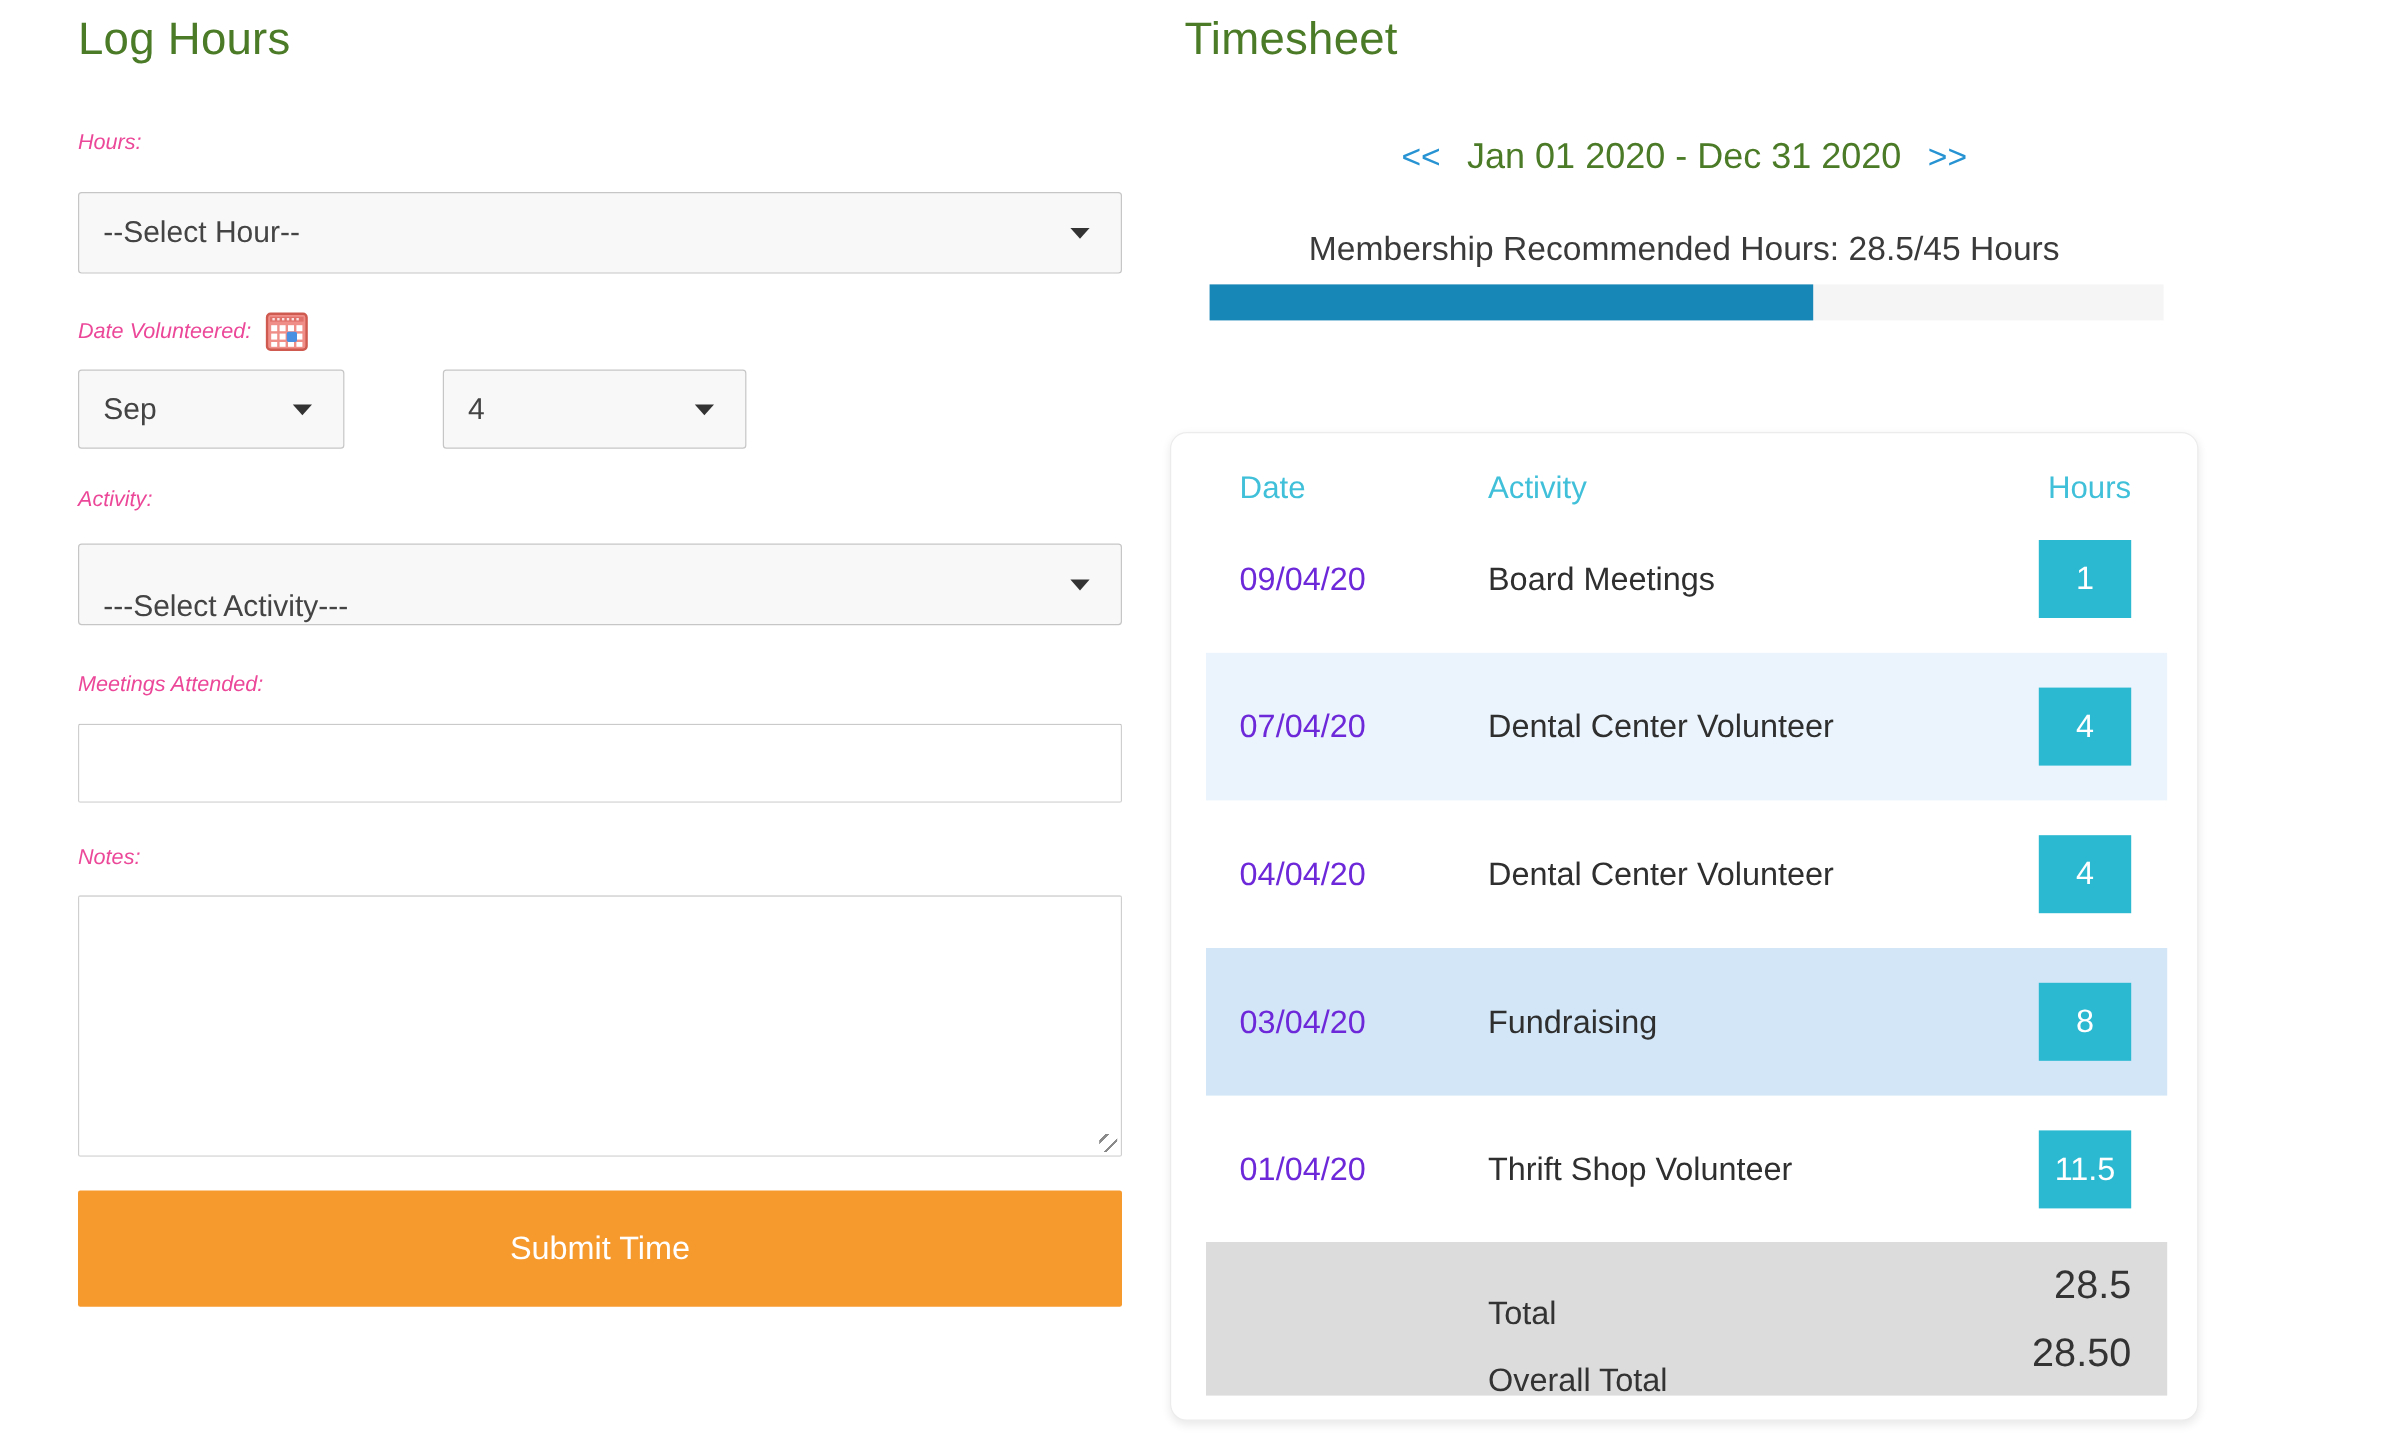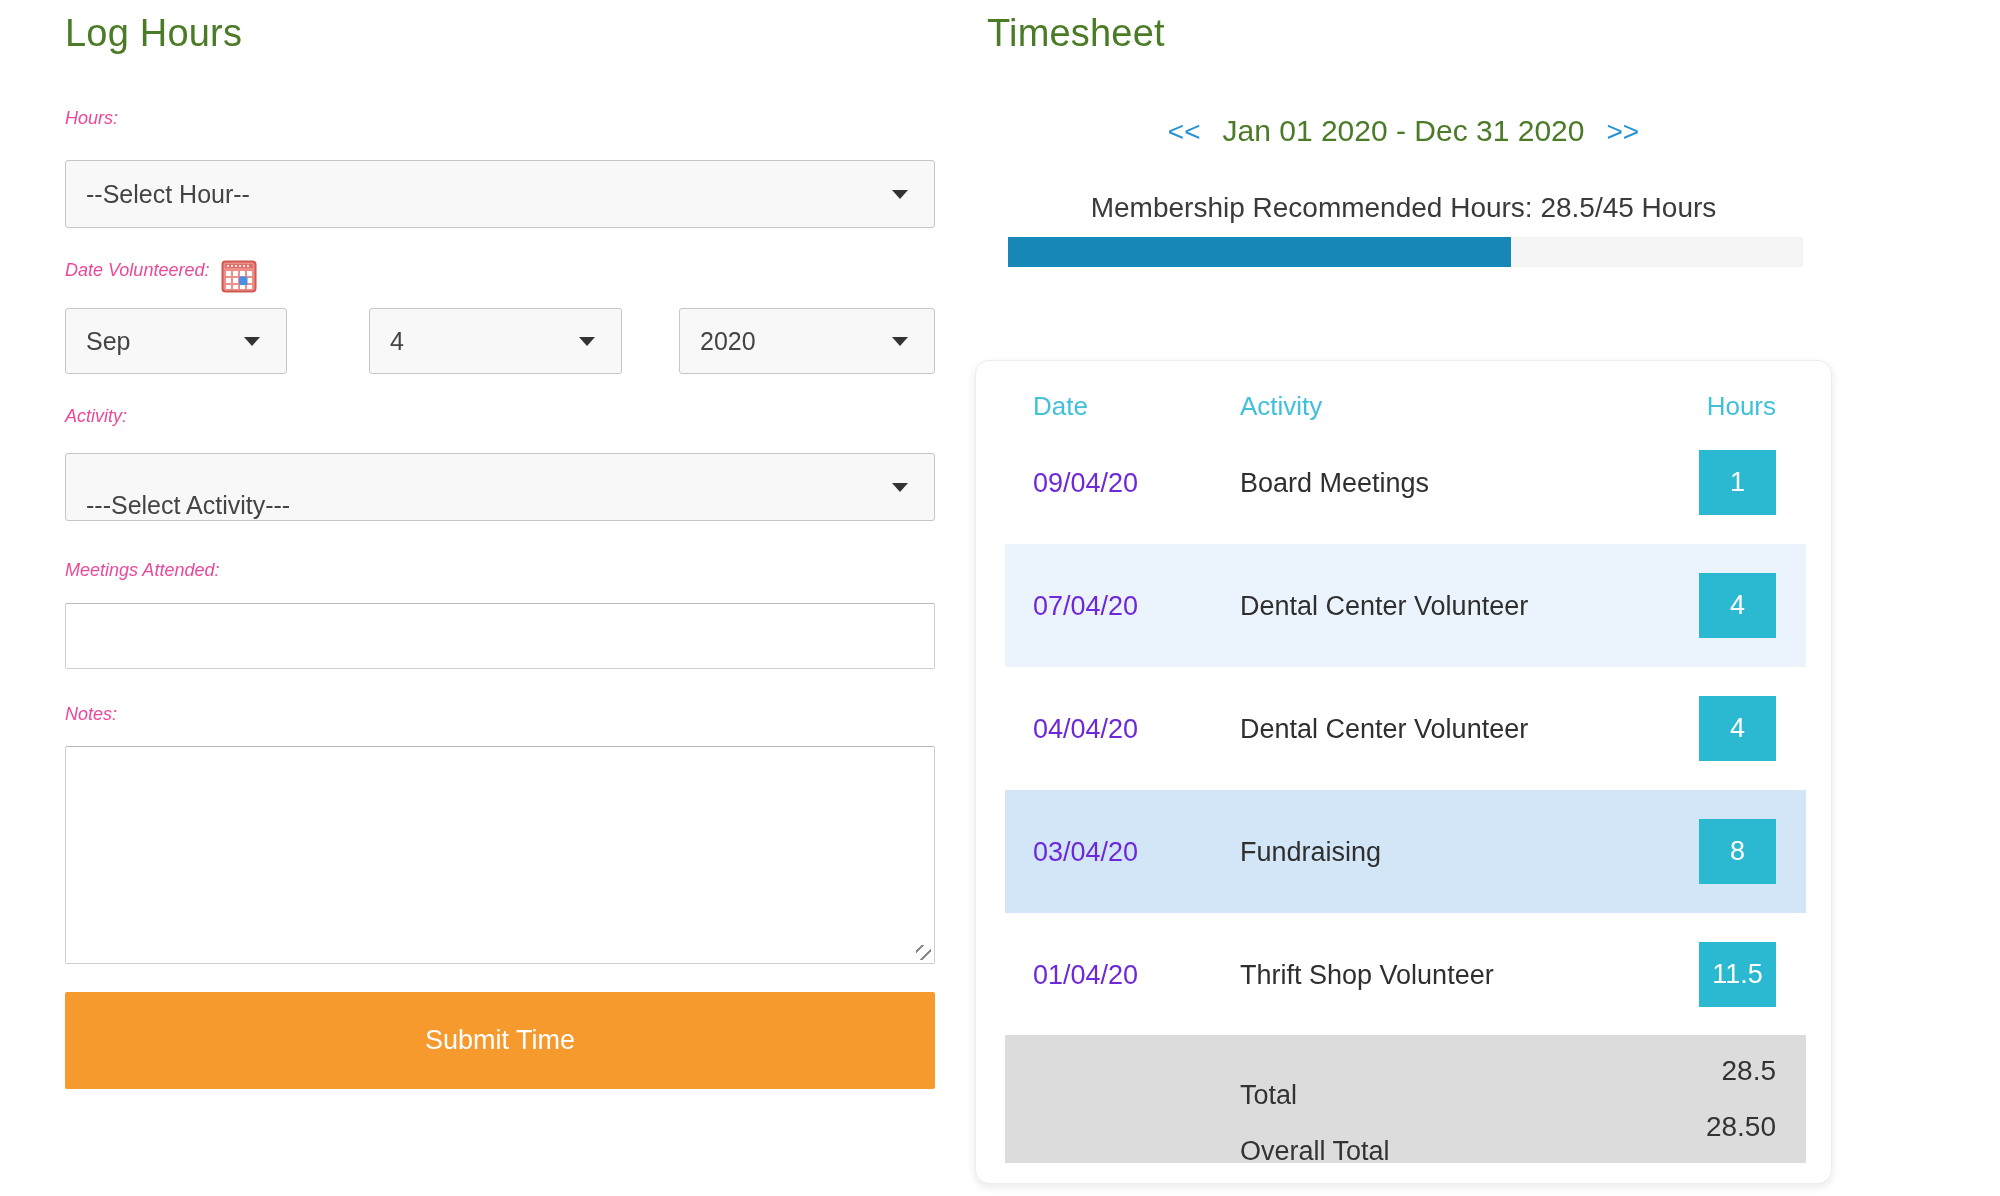--- a/index.html
+++ b/index.html
@@ -9,21 +9,21 @@
 
   
   h1.title { position:absolute; font-size:38px; font-weight:400;
              color:var(--heading-green,#4b7b27); letter-spacing:0.2px; }
   .lbl { position:absolute; font-size:18px; color:#ec4899;font-style:italic; }
 
   
   .left { position:absolute; left:65px; top:0; width:870px; height:1196px; }
   .left h1.title { left:0; top:12px; }
   .lbl-hours    { left:0; top:108px; }
-  .lbl-date     { left:0; top:260px; display:flex; gap:12px; }
+  .lbl-date     { left:0; top:260px; display:flex; align-items:center; gap:12px; }
   .lbl-activity { left:0; top:406px; }
   .lbl-meetings { left:0; top:560px; }
   .lbl-notes    { left:0; top:704px; }
 
   .select { position:absolute; height:66px; background:#f8f8f8;
             border:1px solid #c6c6c6; border-radius:3px;
             display:flex; align-items:center; padding:0 50px 0 20px;
             font-size:25px; color:#444; cursor:pointer; }
   .sel-hours    { left:0; top:160px; width:870px; height:68px; }
   .sel-month    { left:0;   top:308px; width:222px; }
@@ -86,21 +86,21 @@
   .badge { position:absolute; right:30px; top:29px; width:77px; height:65px;
            background:var(--badge-cyan,#2ab9d1); color:#fff; font-size:27px;
            display:flex; align-items:center; justify-content:center; }
 
   .totals { position:absolute; left:29px; top:674px; width:801px; height:128px;
             background:var(--totals-gray,#dcdcdc); padding-top:8px; }
   .trow { position:relative; height:56px; }
   .trow .t-label { position:absolute; left:235px; top:50%; transform:translateY(-50%);
                    font-size:27px; color:#333;margin-top:24px; }
   .trow .t-value { position:absolute; right:30px; top:50%; transform:translateY(-50%);
-                   font-size:28px; color:#333; }
+                   font-size:33px; color:#333; }
 </style>
 </head>
 <body>
 
 <div class="canvas">
 
   <section class="left">
     <h1 class="title">Log Hours</h1>
 
     <div class="lbl lbl-hours">Hours:</div>
@@ -138,24 +138,20 @@
     </div>
 
     <div class="select sel-month">
       <span>Sep</span>
       <span class="caret"></span>
     </div>
     <div class="select sel-day">
       <span>4</span>
       <span class="caret"></span>
     </div>
-    <div class="select sel-year">
-      <span>2020</span>
-      <span class="caret"></span>
-    </div>
 
     <div class="lbl lbl-activity">Activity:</div>
     <div class="select sel-activity">
       <span>---Select Activity---</span>
       <span class="caret"></span>
     </div>
 
     <div class="lbl lbl-meetings">Meetings Attended:</div>
     <input class="text-input" type="text" value="" style="">
 

